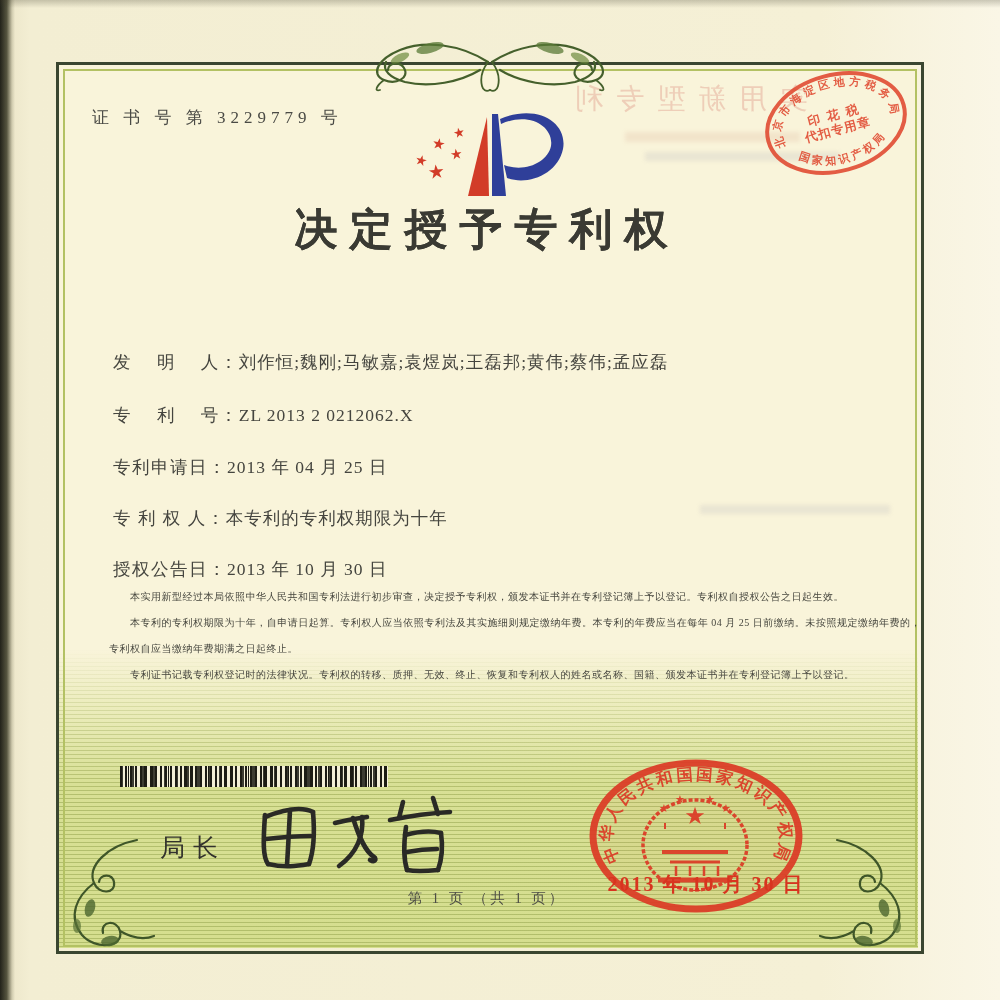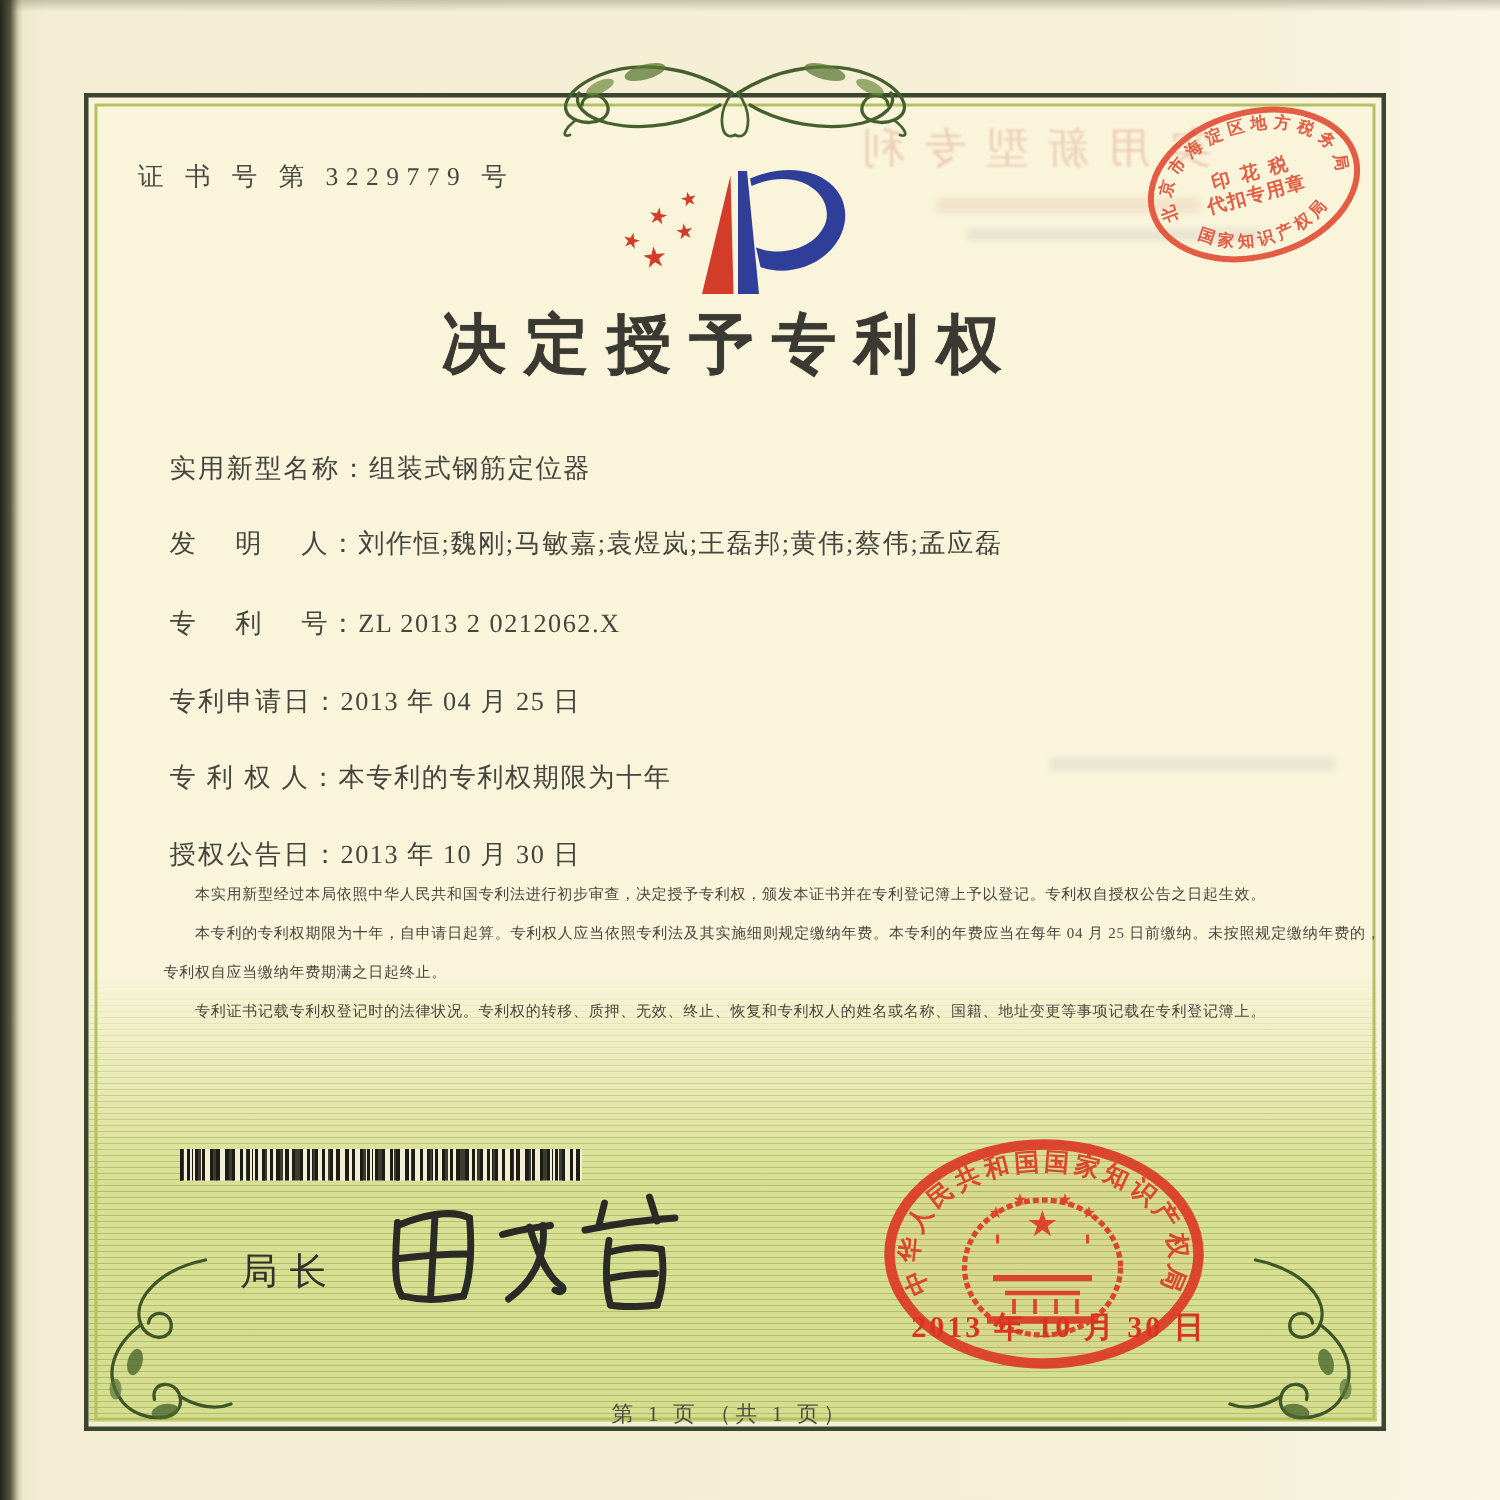--- a/index.html
+++ b/index.html
@@ -37,21 +37,21 @@
   .paras p{margin:0;text-indent:2.1em;}
   .barcode{left:120px;top:766px;width:268px;height:21px;
       background:
         repeating-linear-gradient(90deg,#1c1c14 0 2px,rgba(0,0,0,0) 2px 5px),
         repeating-linear-gradient(90deg,#1c1c14 0 1px,rgba(0,0,0,0) 1px 8px),
         repeating-linear-gradient(90deg,rgba(28,28,20,.85) 0 3px,rgba(0,0,0,0) 3px 11px),
         linear-gradient(#f3efd6,#f3efd6);}
   .sig-label{left:160px;top:831px;font-size:25px;letter-spacing:8px;color:#32322c;}
   .seal-date{left:596px;top:871px;width:220px;text-align:center;font-size:20px;font-weight:700;
       color:#d8341f;letter-spacing:2px;white-space:nowrap;}
-  .footer{left:56px;top:933px;width:862px;text-align:center;font-size:14.5px;
+  .footer{left:56px;top:889px;width:862px;text-align:center;font-size:14.5px;
       letter-spacing:3px;color:#4e4e46;}
   svg text{font-family:"Liberation Serif","DejaVu Serif",serif;}
 </style>
 </head>
 <body>
 
 <div class="page">
 
   <div class="abs interior"></div>
   <div class="abs band"></div>
@@ -120,43 +120,40 @@
       <text font-size="11" letter-spacing="3" font-weight="700">
         <textPath href="#stampBottomArc" startOffset="50%" text-anchor="middle">国家知识产权局</textPath>
       </text>
       <text x="836" y="119" font-size="12.5" font-weight="700" text-anchor="middle" letter-spacing="2">印 花 税</text>
       <text x="836" y="134" font-size="12.5" font-weight="700" text-anchor="middle" letter-spacing="1">代扣专用章</text>
     </g>
   </svg>
 
   <div class="abs title">决定授予专利权</div>
 
-  <div class="abs field" style="top:300px;">
-    <span class="lbl">实用新型名称：</span><span class="val">组装式钢筋定位器</span>
-  </div>
   <div class="abs field" style="top:350px;font-family:Liberation Serif, serif;">
     <span class="lbl">发　 明　 人：</span><span class="val">刘作恒;魏刚;马敏嘉;袁煜岚;王磊邦;黄伟;蔡伟;孟应磊</span>
   </div>
   <div class="abs field" style="top:403px;">
     <span class="lbl">专　 利　 号：</span><span class="val">ZL 2013 2 0212062.X</span>
   </div>
   <div class="abs field" style="top:455px;">
     <span class="lbl">专利申请日：</span><span class="val">2013 年 04 月 25 日</span>
   </div>
   <div class="abs field" style="top:506px;">
     <span class="lbl">专 利 权 人：</span><span class="val">本专利的专利权期限为十年</span>
   </div>
   <div class="abs field" style="top:557px;">
     <span class="lbl">授权公告日：</span><span class="val">2013 年 10 月 30 日</span>
   </div>
 
   <div class="abs paras">
     <p>本实用新型经过本局依照中华人民共和国专利法进行初步审查，决定授予专利权，颁发本证书并在专利登记簿上予以登记。专利权自授权公告之日起生效。</p>
     <p>本专利的专利权期限为十年，自申请日起算。专利权人应当依照专利法及其实施细则规定缴纳年费。本专利的年费应当在每年 04 月 25 日前缴纳。未按照规定缴纳年费的，专利权自应当缴纳年费期满之日起终止。</p>
-    <p>专利证书记载专利权登记时的法律状况。专利权的转移、质押、无效、终止、恢复和专利权人的姓名或名称、国籍、地址变更等事项记载在专利登记簿上。</p>
+    <p>专利证书记载专利权登记时的法律状况。专利权的转移、质押、无效、终止、恢复和专利权人的姓名或名称、国籍、颁发本证书并在专利登记簿上予以登记。</p>
   </div>
 
   <div class="abs barcode"></div>
 
   <div class="abs sig-label">局长</div>
   <svg class="abs" style="left:235px;top:785px;" width="235" height="105" viewBox="0 0 235 105">
     <title>田力普</title>
     <g fill="none" stroke="#2a2a26" stroke-width="4.6" stroke-linecap="round" stroke-linejoin="round">
       <path d="M30,30 C28,58 28,72 33,79"></path>
       <path d="M30,32 C55,22 70,23 78,27"></path>

